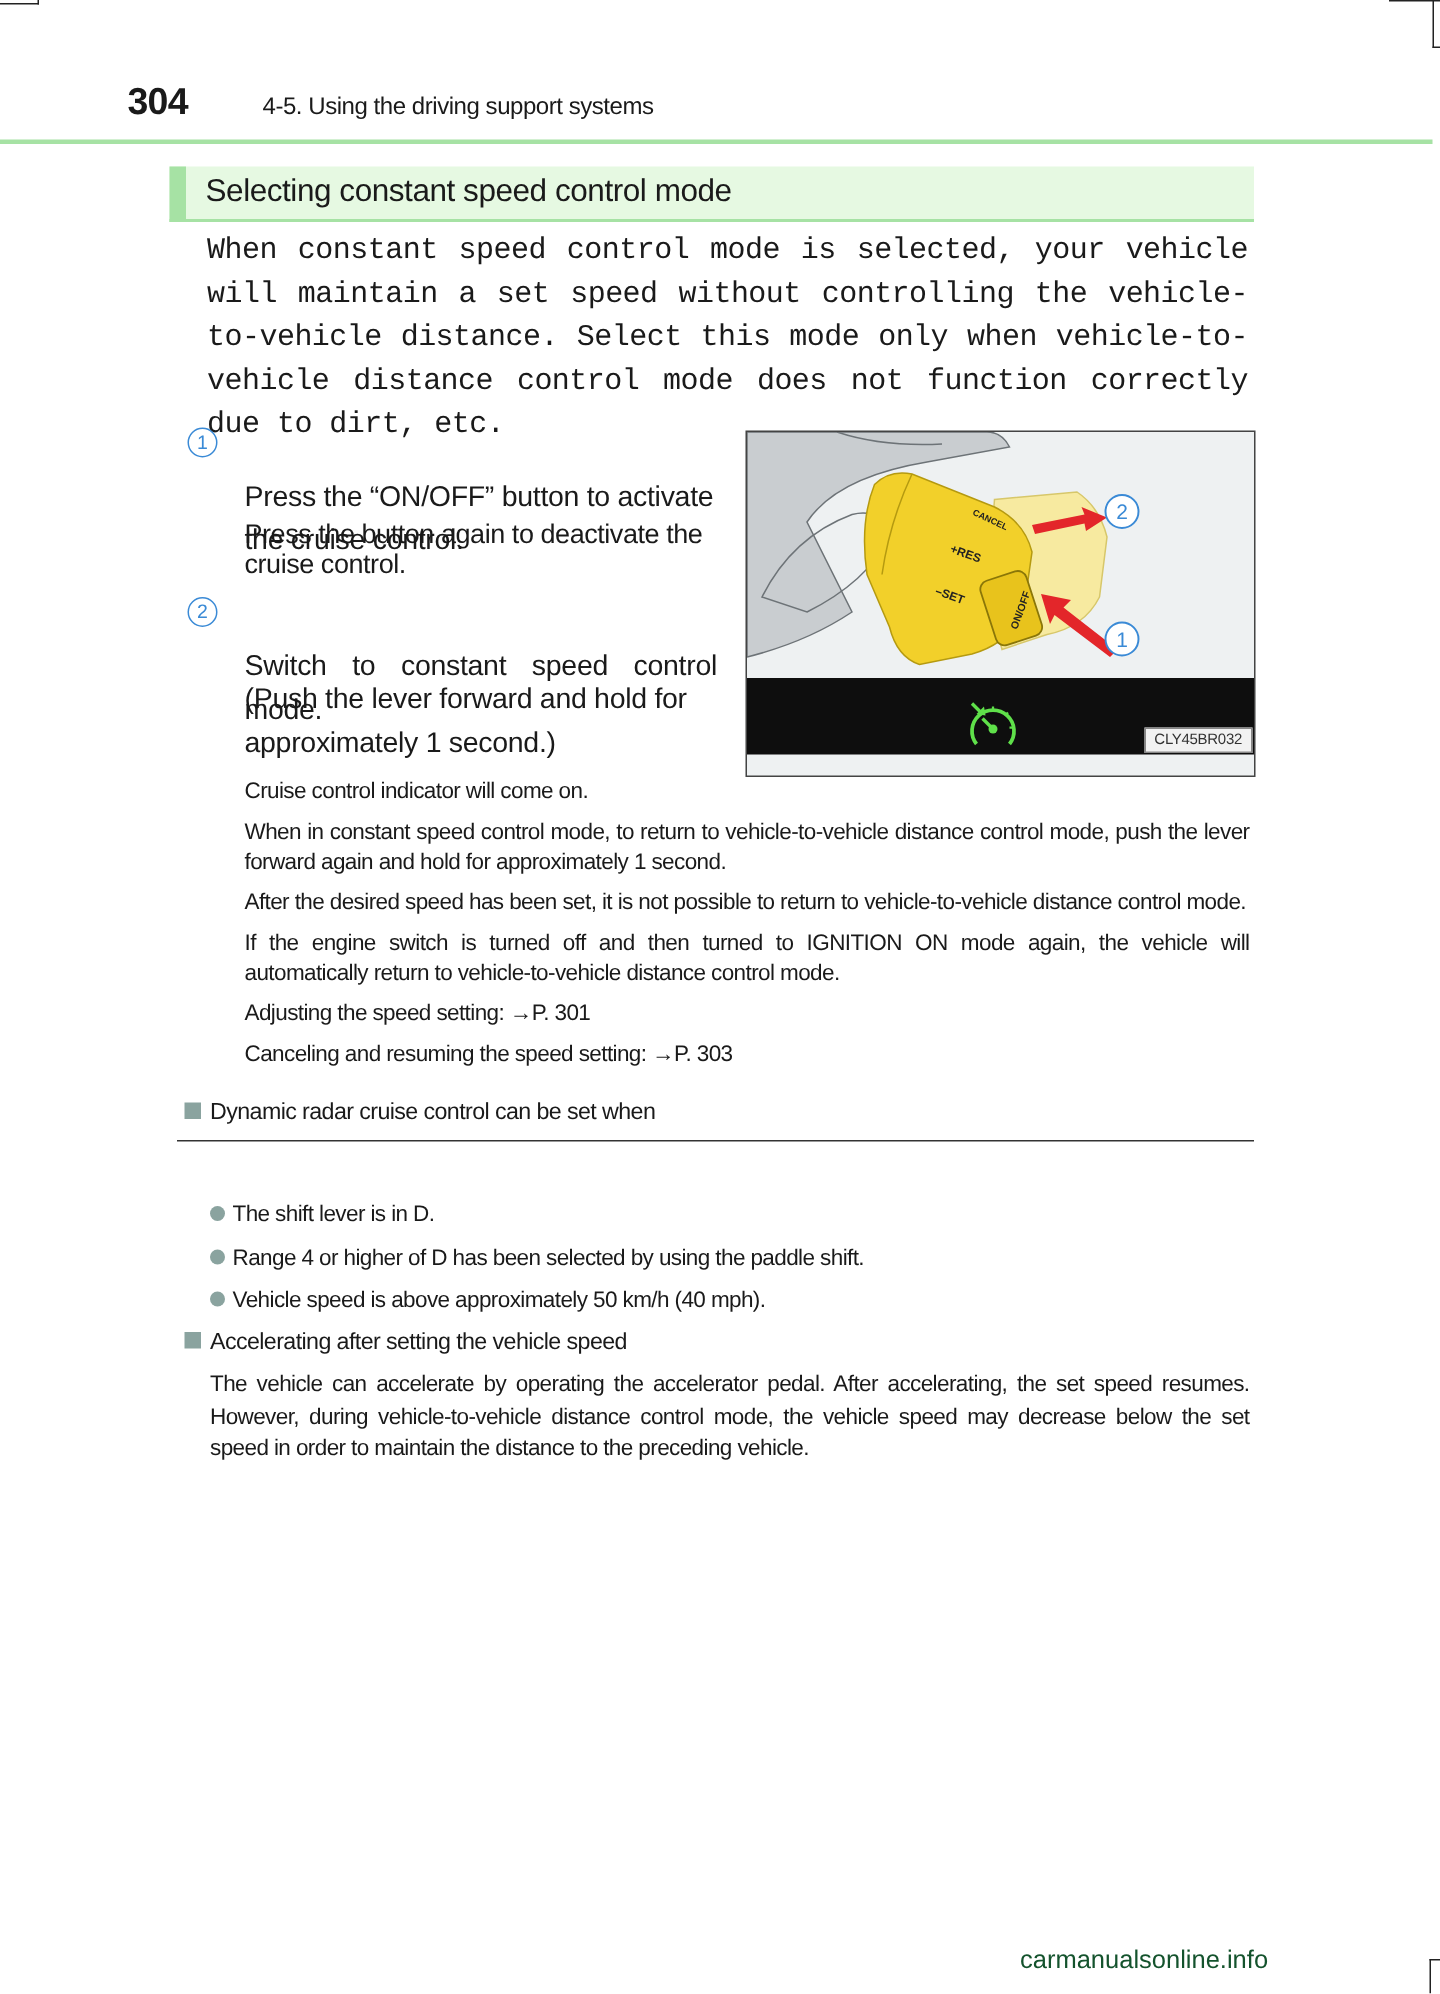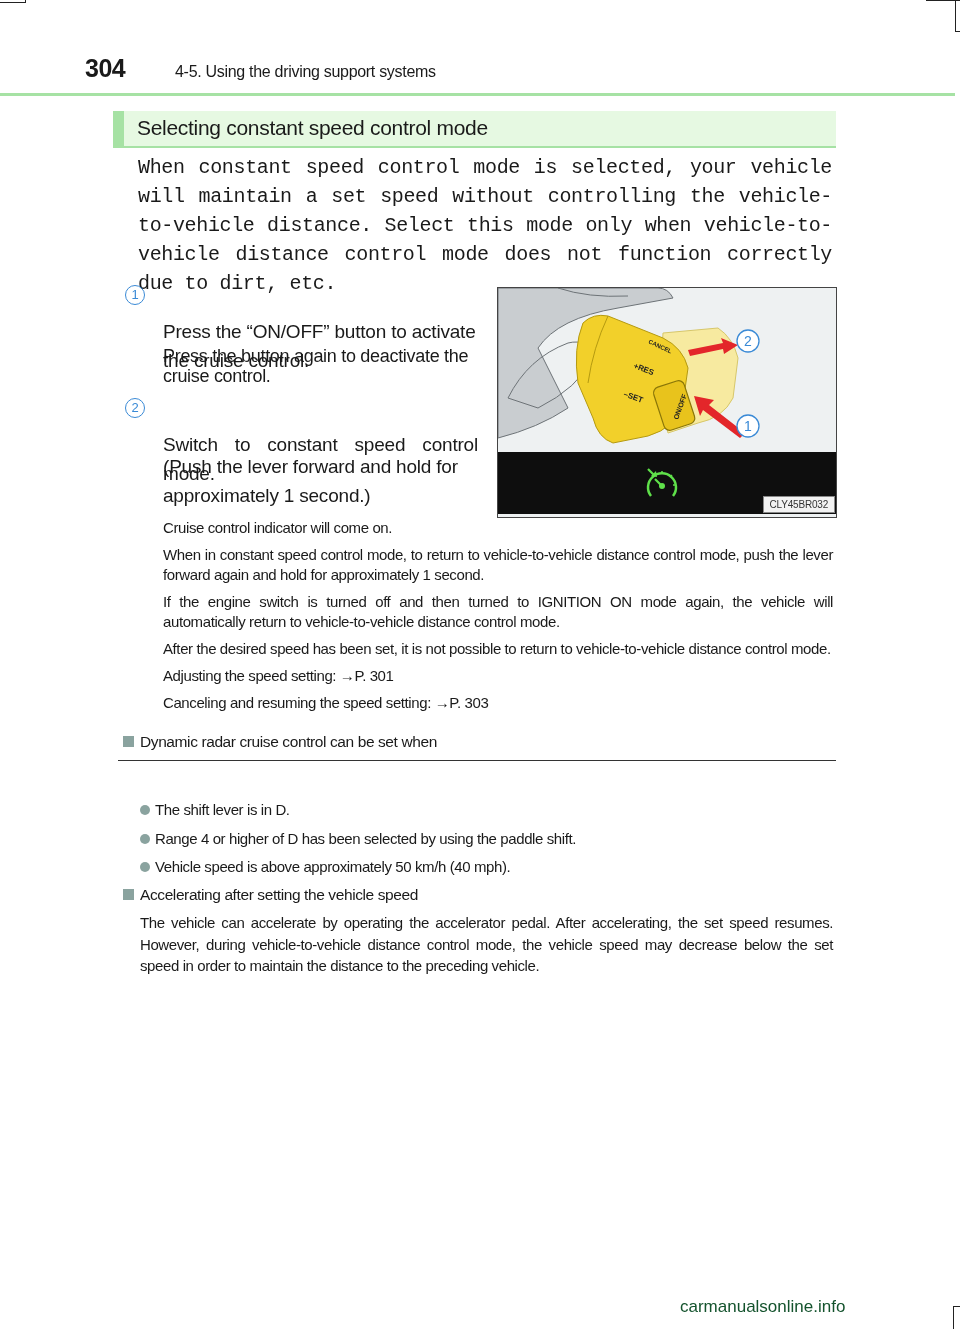--- a/index.html
+++ b/index.html
@@ -30,21 +30,21 @@
   .step-num { position: absolute; width: 18px; height: 18px; border: 1.3px solid #3a8ad6; border-radius: 50%;
               color: #3a8ad6; font-size: 13px; line-height: 18px; text-align: center; }
   .step1-num { left: 125px; top: 285px; }
   .step1-text { left: 163px; top: 281px; width: 315px; }
   .step1-note { position: absolute; left: 163px; top: 346px; width: 320px; font-size: 18px; line-height: 20px; letter-spacing: -0.3px; }
   .step2-num { left: 125px; top: 398px; }
   .step2-text { left: 163px; top: 394px; width: 315px; text-align: justify; text-align-last: left; }
   .step2-sub { position: absolute; left: 163px; top: 452px; width: 320px; font-size: 19px; line-height: 29px; letter-spacing: -0.2px; }
 
   .figure { position: absolute; left: 497px; top: 287px; width: 338px; height: 229px; border: 1px solid #444; overflow: hidden; background: #eef1f2; }
-  .figure .lower { position: absolute; left: 0; top: 164px; width: 338px; height: 62px; background: #0e0e0e; }
+  .figure .lower { position: absolute; left: 0; top: 164px; width: 338px; height: 51px; background: #0e0e0e; }
   .figure .code { position: absolute; right: 1px; bottom: 1px; background: #f2f2f2; border: 1px solid #888;
                   font-size: 10px; padding: 2px 6px; color: #333; letter-spacing: -0.2px; }
   .figure svg { position: absolute; left: 0; top: 0; }
 
   .notes { position: absolute; left: 163px; top: 518px; width: 670px; font-size: 15px; letter-spacing: -0.4px; }
   .notes p { margin: 0; line-height: 20px; text-align: justify; }
   .notes p.gap { margin-top: 7px; }
 
   .mid-rule { position: absolute; left: 118px; top: 760px; width: 718px; height: 1px; background: #333; }
 
@@ -124,22 +124,22 @@
       <line x1="174" y1="23" x2="172" y2="25" stroke="#5fe04a" stroke-width="1.5"></line>
       <line x1="178" y1="33" x2="175" y2="33" stroke="#5fe04a" stroke-width="1.5"></line>
     </svg>
     <div class="code">CLY45BR032</div>
   </div>
 </div>
 
 <div class="notes">
   <p>Cruise control indicator will come on.</p>
   <p class="gap">When in constant speed control mode, to return to vehicle-to-vehicle distance control mode, push the lever forward again and hold for approximately 1 second.</p>
+  <p class="gap">After the desired speed has been set, it is not possible to return to vehicle-to-vehicle distance control mode.</p>
   <p class="gap">If the engine switch is turned off and then turned to IGNITION ON mode again, the vehicle will automatically return to vehicle-to-vehicle distance control mode.</p>
-  <p class="gap">After the desired speed has been set, it is not possible to return to vehicle-to-vehicle distance control mode.</p>
   <p class="gap">Adjusting the speed setting: →P. 301</p>
   <p class="gap">Canceling and resuming the speed setting: →P. 303</p>
 </div>
 
 <div class="mid-rule"></div>
 
 <div class="sub-head" style="top:733px;">
   <span class="sq"></span><span>Dynamic radar cruise control can be set when</span>
 </div>
 <div class="bullet" style="top:801px;">

